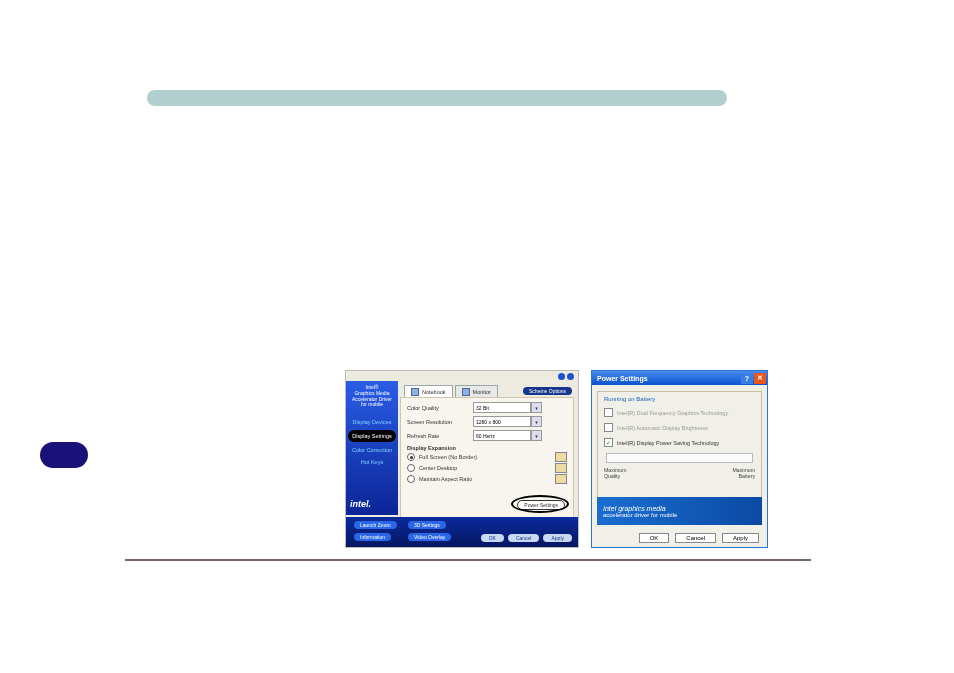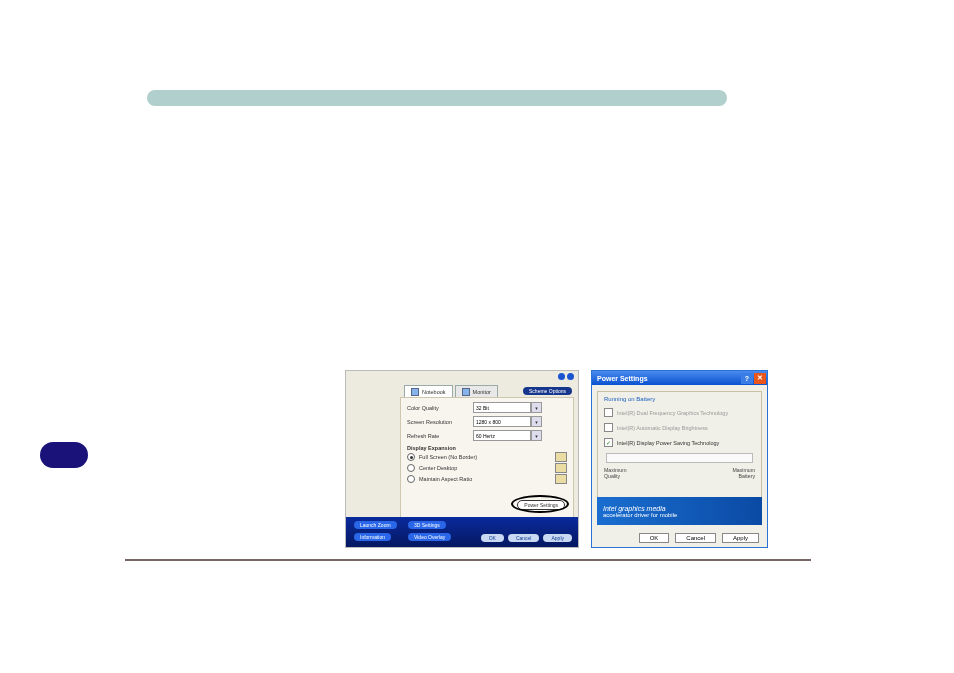--- a/index.html
+++ b/index.html
@@ -66,20 +66,35 @@
 <div class="header-bar"></div>
 <div class="note-badge"></div>
 
 <div class="screenshot-wrap">
 
   <div class="dlg1">
     <div class="dlg1-top">
       <span></span>
       <span></span>
     </div>
+    <div class="dlg1-side">
+      <div class="brand">
+        <div>Intel®</div>
+        <div>Graphics Media</div>
+        <div>Accelerator Driver</div>
+        <div>for mobile</div>
+      </div>
+      <div class="menu">
+        <div>Display Devices</div>
+        <div class="sel">Display Settings</div>
+        <div>Color Correction</div>
+        <div>Hot Keys</div>
+      </div>
+      <div class="intel">intel.</div>
+    </div>
     <div class="tabs">
       <div class="tab">
           <span class="ico"></span>
           <span>Notebook</span>
         </div>
       <div class="tab inactive">
           <span class="ico"></span>
           <span>Monitor</span>
         </div>
     </div>

